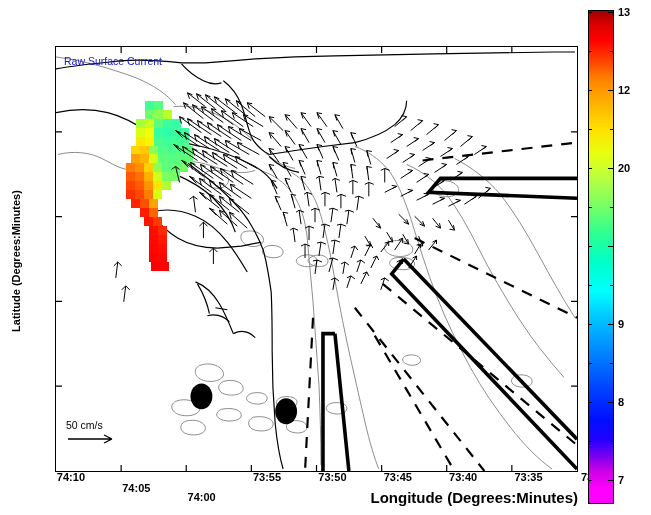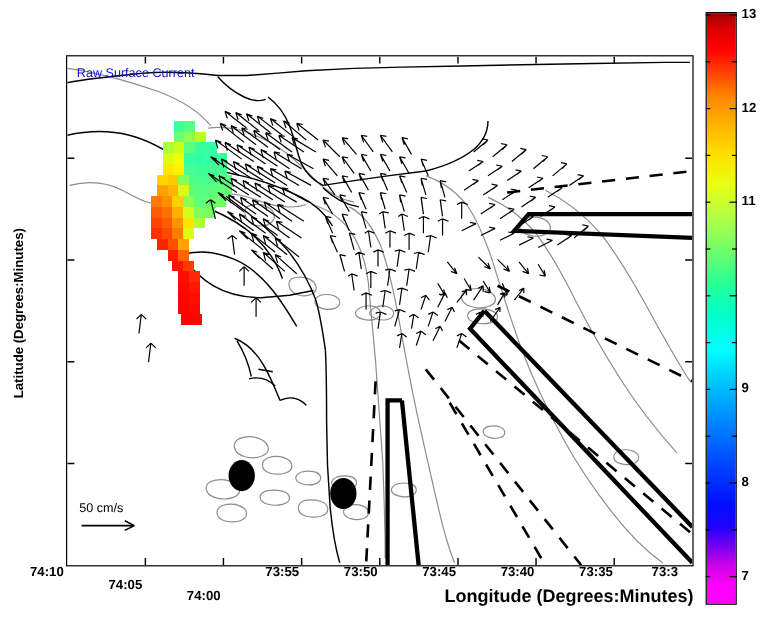--- a/index.html
+++ b/index.html
@@ -123,21 +123,21 @@
     left: 55px;
     top: 471px;
     width: 523px;
     height: 16px;
   }
   .xtick-label {
     position: absolute;
     top: 0;
     width: 60px;
     margin-left: -30px;
-    text-align: left;
+    text-align: right;
     font-size: 11px;
     font-weight: bold;
     color: #000000;
     white-space: nowrap;
   }
   #xlabel {
     position: absolute;
     left: 55px;
     top: 489px;
     width: 523px;
@@ -637,20 +637,20 @@
     <div class="cbtick-left" style="top:275px;"></div>
     <div class="cbtick-left" style="top:314px;"></div>
     <div class="cbtick-left" style="top:353px;"></div>
     <div class="cbtick-left" style="top:392px;"></div>
     <div class="cbtick-left" style="top:431px;"></div>
     <div class="cbtick-left" style="top:470px;"></div>
   </div>
   <div id="cbtick-labels">
     <div class="cbtick-label" style="top:2px;">13</div>
     <div class="cbtick-label" style="top:80px;">12</div>
-    <div class="cbtick-label" style="top:158px;">11</div>
+    <div class="cbtick-label" style="top:158px;">20</div>
     <div class="cbtick-label" style="top:236px;margin-left:45px;">10</div>
     <div class="cbtick-label" style="top:314px;">9</div>
     <div class="cbtick-label" style="top:392px;">8</div>
     <div class="cbtick-label" style="top:470px;">7</div>
   </div>
 
 </div>
 
 </body></html>

